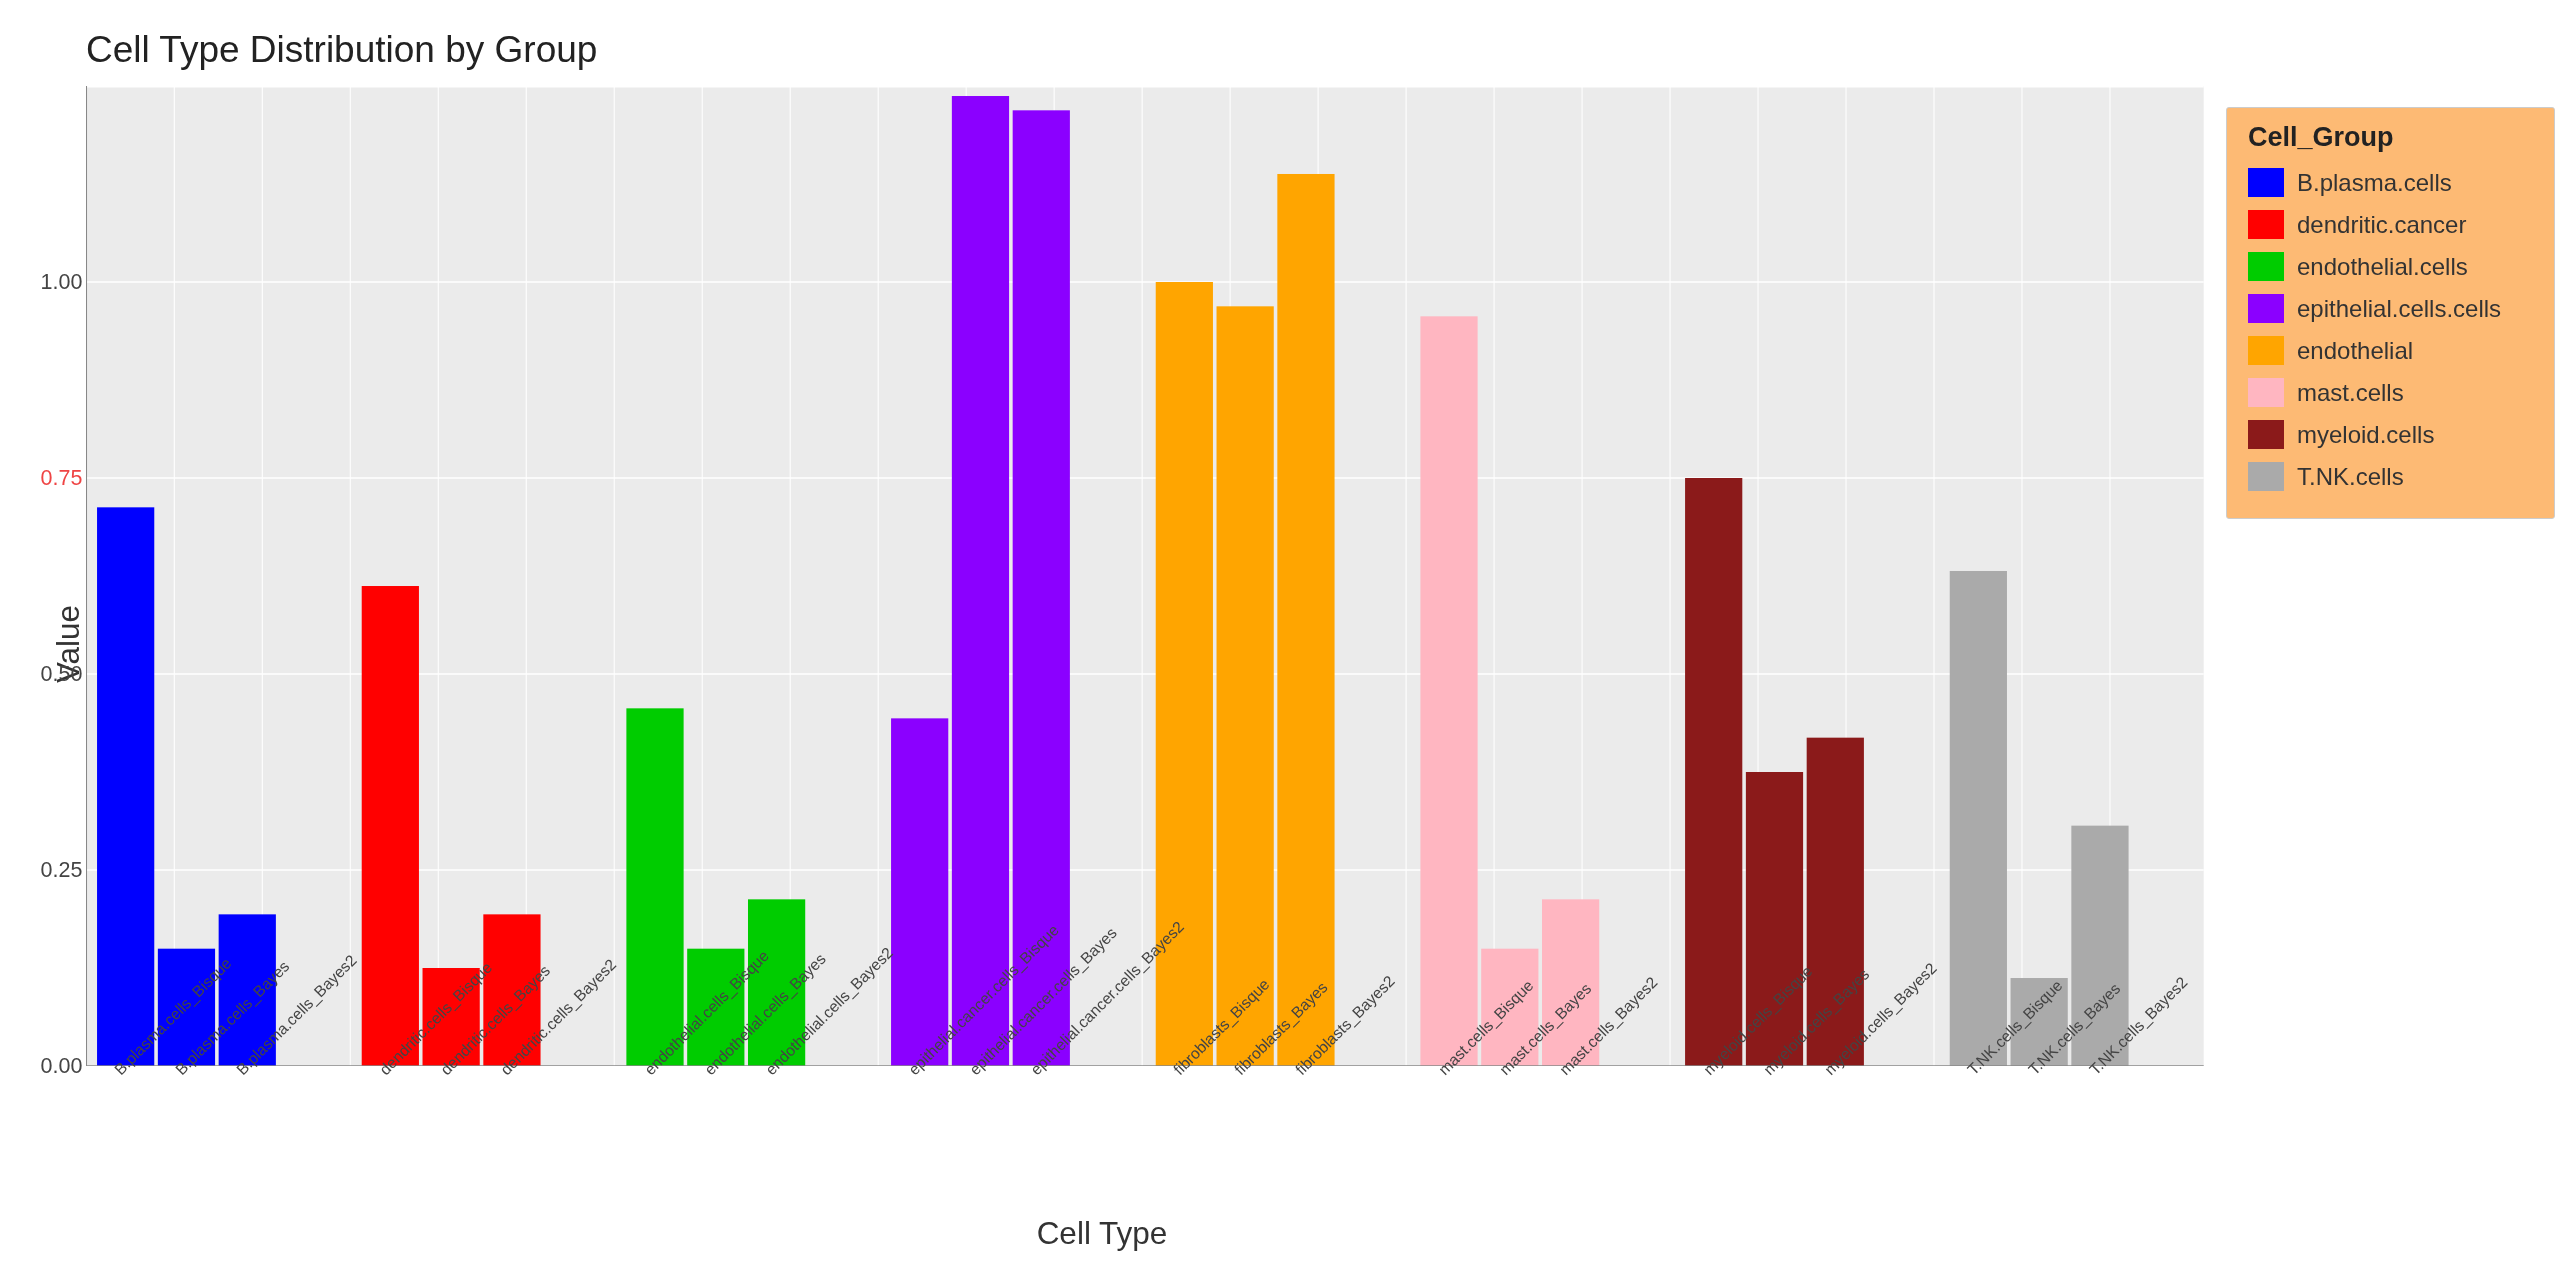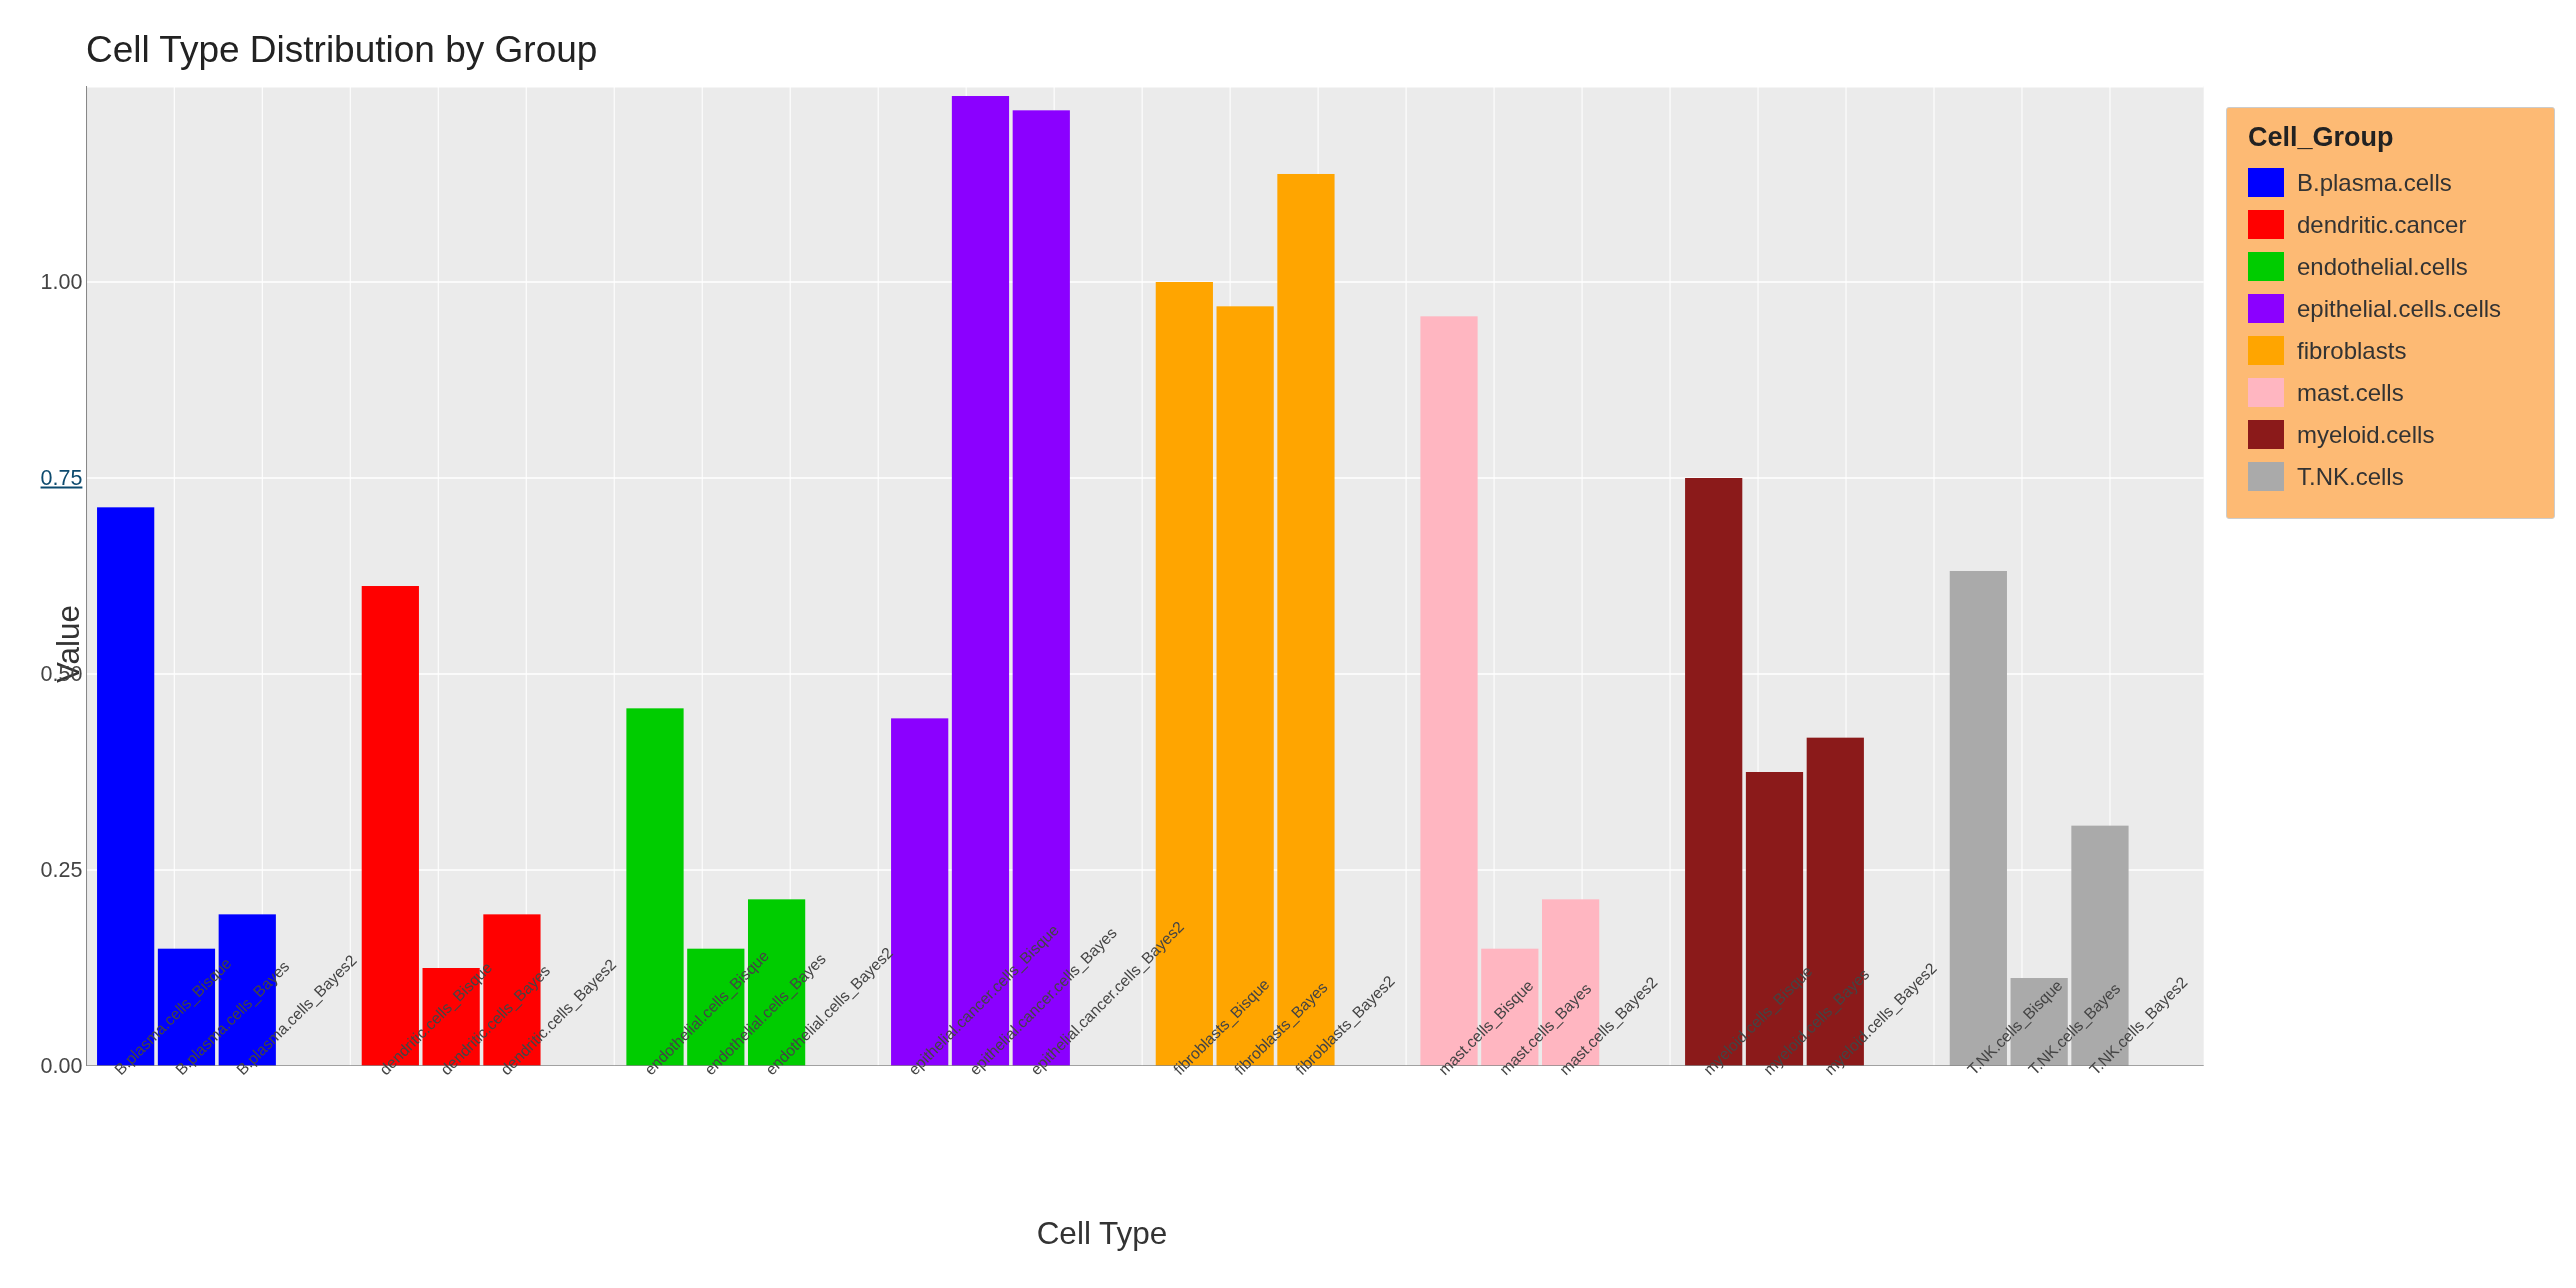--- a/index.html
+++ b/index.html
@@ -168,21 +168,21 @@
 
     <line x1="0" y1="1370" x2="2960" y2="1370" stroke="#888" stroke-width="2"></line>
 
     <line x1="0" y1="0" x2="0" y2="1370" stroke="#888" stroke-width="2"></line>
   </svg>
 
   <div style="position:absolute; left:43px; top:86px; height:980px; width:43px;">
     <span style="position:absolute; bottom:0; right:3.6px; font-size:21.5px; color:#444; transform:translateY(50%);">0.00</span>
     <span style="position:absolute; bottom:196px; right:3.6px; font-size:21.5px; color:#444; transform:translateY(50%);">0.25</span>
     <span style="position:absolute; bottom:392px; right:3.6px; font-size:21.5px; color:#444; transform:translateY(50%);">0.50</span>
-    <span style="position:absolute; bottom:588px; right:3.6px; font-size:21.5px; color:#0c4a6e; transform:translateY(50%);text-decoration:underline;">0.75</span>
+    <span style="position:absolute; bottom:588px; right:3.6px; font-size:21.5px; color:#ef4444; transform:translateY(50%);">0.75</span>
     <span style="position:absolute; bottom:784px; right:3.6px; font-size:21.5px; color:#444; transform:translateY(50%);">1.00</span>
   </div>
 
   <div style="position:absolute; left:86px; top:1066px; right:372px; height:143px; display:flex; align-items:flex-start;">
     <div style="width:2118px; position:relative; height:143px;">
 
       <span style="position:absolute; left:25px; top:0; font-size:15.7px; color:#444; transform:rotate(-45deg); transform-origin:top left; white-space:nowrap;">B.plasma.cells_Bisque</span>
       <span style="position:absolute; left:86px; top:0; font-size:15.7px; color:#444; transform:rotate(-45deg); transform-origin:top left; white-space:nowrap;">B.plasma.cells_Bayes</span>
       <span style="position:absolute; left:147px; top:0; font-size:15.7px; color:#444; transform:rotate(-45deg); transform-origin:top left; white-space:nowrap;">B.plasma.cells_Bayes2</span>
 
@@ -230,21 +230,21 @@
     <div class="legend-item">
       <div class="legend-color" style="background:#00CC00;"></div>
       <span class="legend-label">endothelial.cells</span>
     </div>
     <div class="legend-item">
       <div class="legend-color" style="background:#8B00FF;"></div>
       <span class="legend-label">epithelial.cells.cells</span>
     </div>
     <div class="legend-item">
       <div class="legend-color" style="background:#FFA500;"></div>
-      <span class="legend-label">fibroblasts</span>
+      <span class="legend-label">endothelial</span>
     </div>
     <div class="legend-item">
       <div class="legend-color" style="background:#FFB6C1;"></div>
       <span class="legend-label">mast.cells</span>
     </div>
     <div class="legend-item">
       <div class="legend-color" style="background:#8B1A1A;"></div>
       <span class="legend-label">myeloid.cells</span>
     </div>
     <div class="legend-item">

